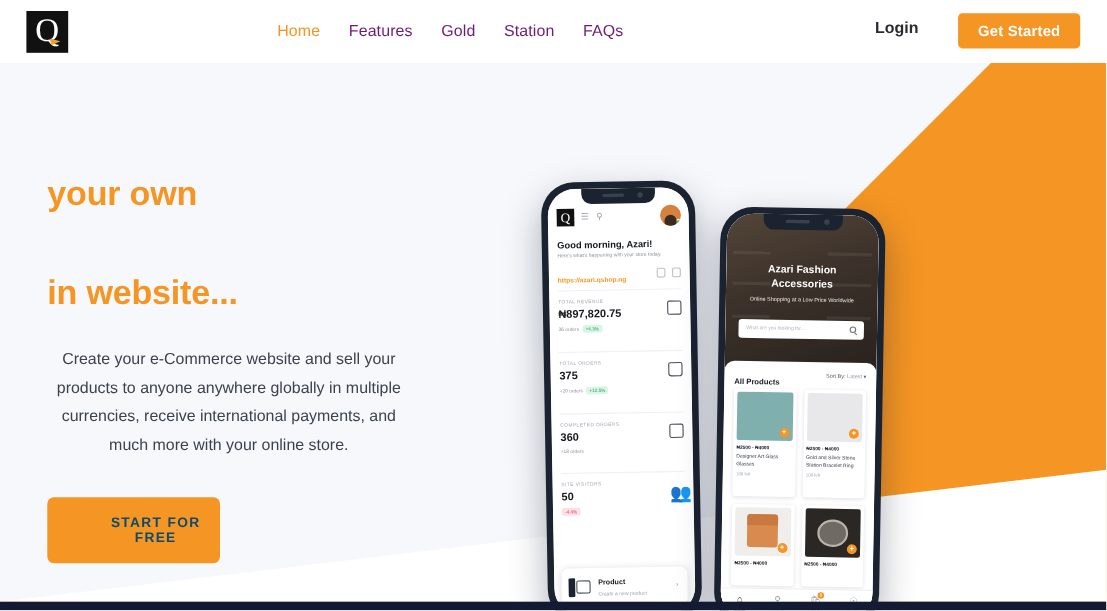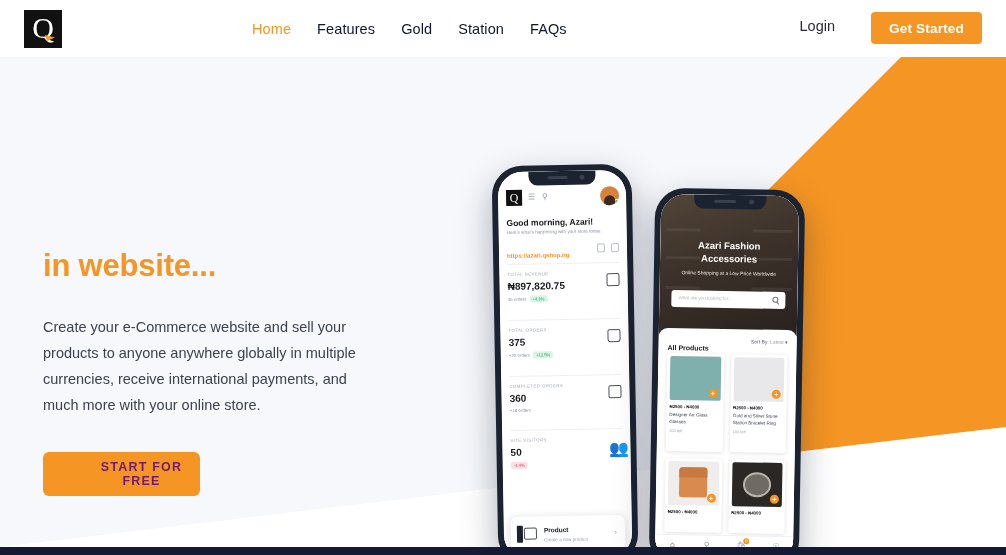--- a/index.html
+++ b/index.html
@@ -30,27 +30,27 @@
     position: relative; top: -1px;
   }
   .logo-tail {
     position: absolute; right: 7px; bottom: 7px;
     width: 10px; height: 6px; background: #f5a02a;
     clip-path: polygon(0 0, 100% 40%, 20% 100%);
   }
   .nav { position: absolute; left: 252px; top: 0; height: 57px;
          display: flex; align-items: center; gap: 26px; }
   .nav a {
-    font-size: 14.5px; color: #0f172a; text-decoration: none; font-weight: 500;
+    font-size: 14.5px; color: #701a75; text-decoration: none; font-weight: 500;
     letter-spacing: .1px;
   }
   .nav a.active { color: #f59523; }
   .login-link {
     position: absolute; right: 171px; top: 18px;
-    font-size: 14.5px; color: #2b2b33; text-decoration: none; font-weight: 400;
+    font-size: 14.5px; color: #2b2b33; text-decoration: none; font-weight: 700;
   }
   .get-started {
     position: absolute; right: 24px; top: 12px;
     background: #f59523; color: #ffffff; border: none;
     font-family: "Liberation Sans", sans-serif;
     font-size: 13.5px; font-weight: 600; letter-spacing: .2px;
     padding: 0 18px; height: 32px; border-radius: 4px; cursor: pointer;
     white-space: nowrap;
   }
 
@@ -76,26 +76,27 @@
 
   
   .hero-copy { position: absolute; left: 43px; top: 108px; width: 360px; z-index: 10; }
   .hero-title {
     color: #f59523; font-size: 31px; font-weight: 700;
     line-height: 45px; letter-spacing: -.2px;
   }
   .hero-sub {
     margin-top: 26px; color: #3c4250; font-size: 14.5px; line-height: 26px;
     width: 330px;
+    text-align: center;
   }
   .cta {
-    margin-top: 34px; background: #f59523; color: #701a75; border: none;
+    margin-top: 34px; background: #f59523; color: #0c4a6e; border: none;
     font-family: "Liberation Sans", sans-serif;
     font-size: 12.5px; font-weight: 700; letter-spacing: 1.2px;
-    width: 157px; height: 44px; border-radius: 6px; cursor: pointer; padding-left: 40px;
+    width: 157px; height: 60px; border-radius: 6px; cursor: pointer; padding-left: 40px;
   }
 
   
   .phones { position: absolute; left: 0; top: 57px; width: 1006px; height: 490px; z-index: 20; }
 
   .phone { position: absolute; background: #1b2230; border-radius: 30px;
            box-shadow: 0 14px 34px rgba(20,26,51,.35); }
   .phone .screen { position: absolute; left: 6px; top: 6px; right: 6px; bottom: 6px;
                    background: #ffffff; border-radius: 25px; overflow: hidden; }
   .notch { position: absolute; left: 50%; transform: translateX(-50%); top: 0;
@@ -218,21 +219,21 @@
   </div>
 
   <div class="hero">
     <div class="orange-shape"></div>
     <div class="white-wedge"></div>
   </div>
 
   <div class="hero-copy">
     <h1 class="hero-title">
       <br>
-      <br>
+      <span>your own</span><br>
       <br>
       <span>in website...</span>
     </h1>
     <p class="hero-sub">Create your e-Commerce website and sell your products to anyone anywhere globally in multiple currencies, receive international payments, and much more with your online store.</p>
     <button class="cta">START FOR FREE</button>
   </div>
 
   <div class="phones">
 
     <div class="phone" id="phone-left">

